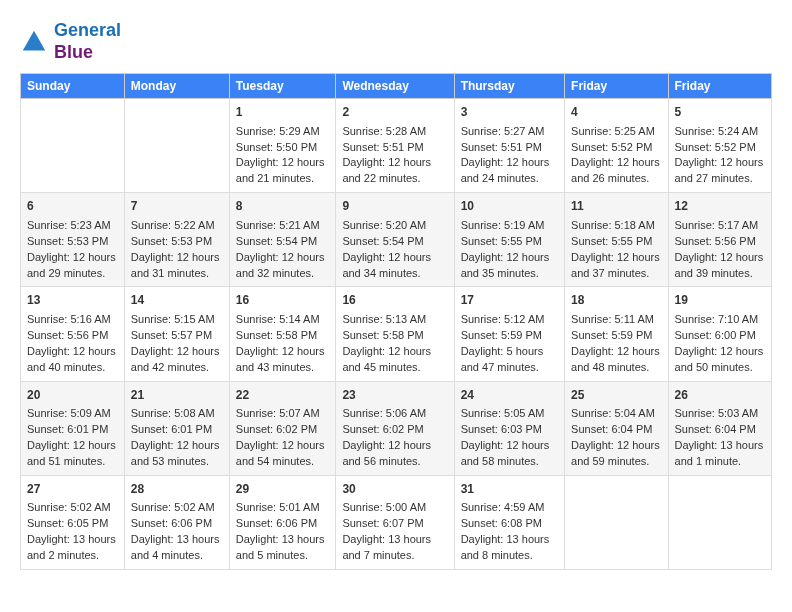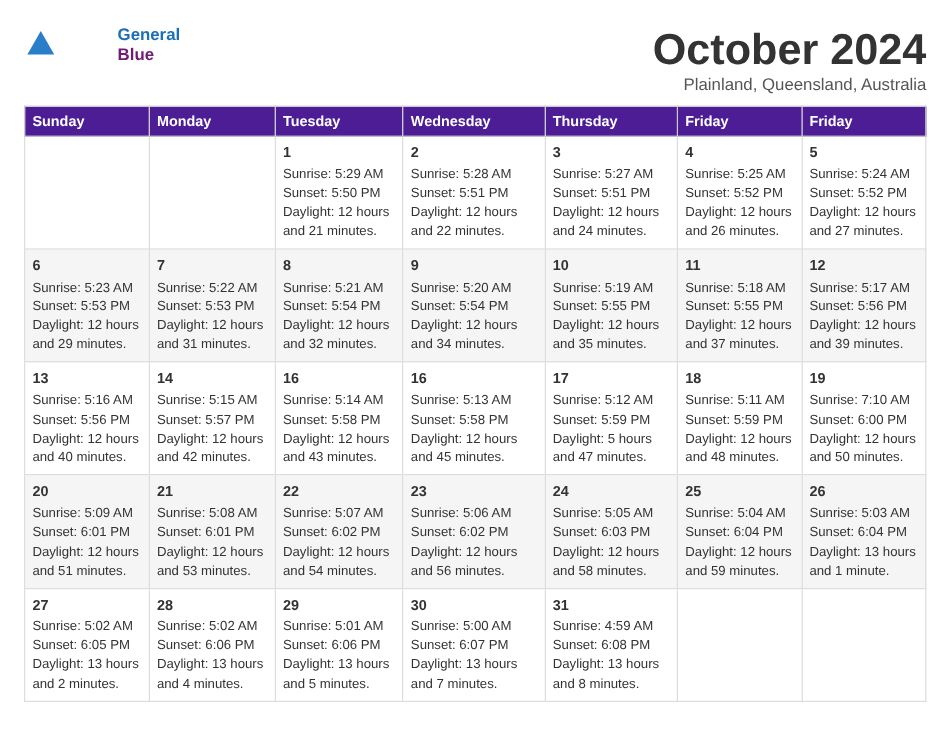--- a/index.html
+++ b/index.html
@@ -15,25 +15,24 @@
       justify-content: space-between;
       align-items: flex-start;
       margin-bottom: 10px;
     }
     .logo {
       display: flex;
       align-items: center;
       gap: 6px;
     }
     .logo-text {
-      font-size: 14px;
+      font-size: 18px;
       font-weight: bold;
       color: #333;
       line-height: 1.2;
-      margin-left: 44px;
     }
     .logo-text span {
       color: #1a6fb5;
     }
     .logo-icon {
       width: 28px;
       height: 28px;
     }
     .title-block {
       text-align: right;
@@ -46,21 +45,21 @@
     .location {
       font-size: 14px;
       color: #555;
     }
     table {
       width: 100%;
       border-collapse: collapse;
       font-size: 11px;
     }
     thead tr th {
-      background-color: #4c1d95;
+      background-color: #3b82f6;
       color: #fff;
       padding: 5px 6px;
       text-align: left;
       font-size: 12px;
       font-weight: bold;
       border: 1px solid #ccc;
     }
     tbody tr td {
       vertical-align: top;
       padding: 5px 6px;
@@ -92,24 +91,20 @@
 <div class="header">
   <div class="logo">
     <svg class="logo-icon" viewBox="0 0 30 30">
       <polygon points="15,3 27,24 3,24" fill="#2a7dc9"></polygon>
     </svg>
     <div class="logo-text">
       <div><span>General</span></div>
       <div style="color:#701a75;">Blue</div>
     </div>
   </div>
-  <div class="title-block">
-    <div class="month-title">October 2024</div>
-    <div class="location">Plainland, Queensland, Australia</div>
-  </div>
 </div>
 
 <table>
   <thead>
     <tr>
     <th>Sunday</th>
         <th>Monday</th>
         <th>Tuesday</th>
         <th>Wednesday</th>
         <th>Thursday</th>

